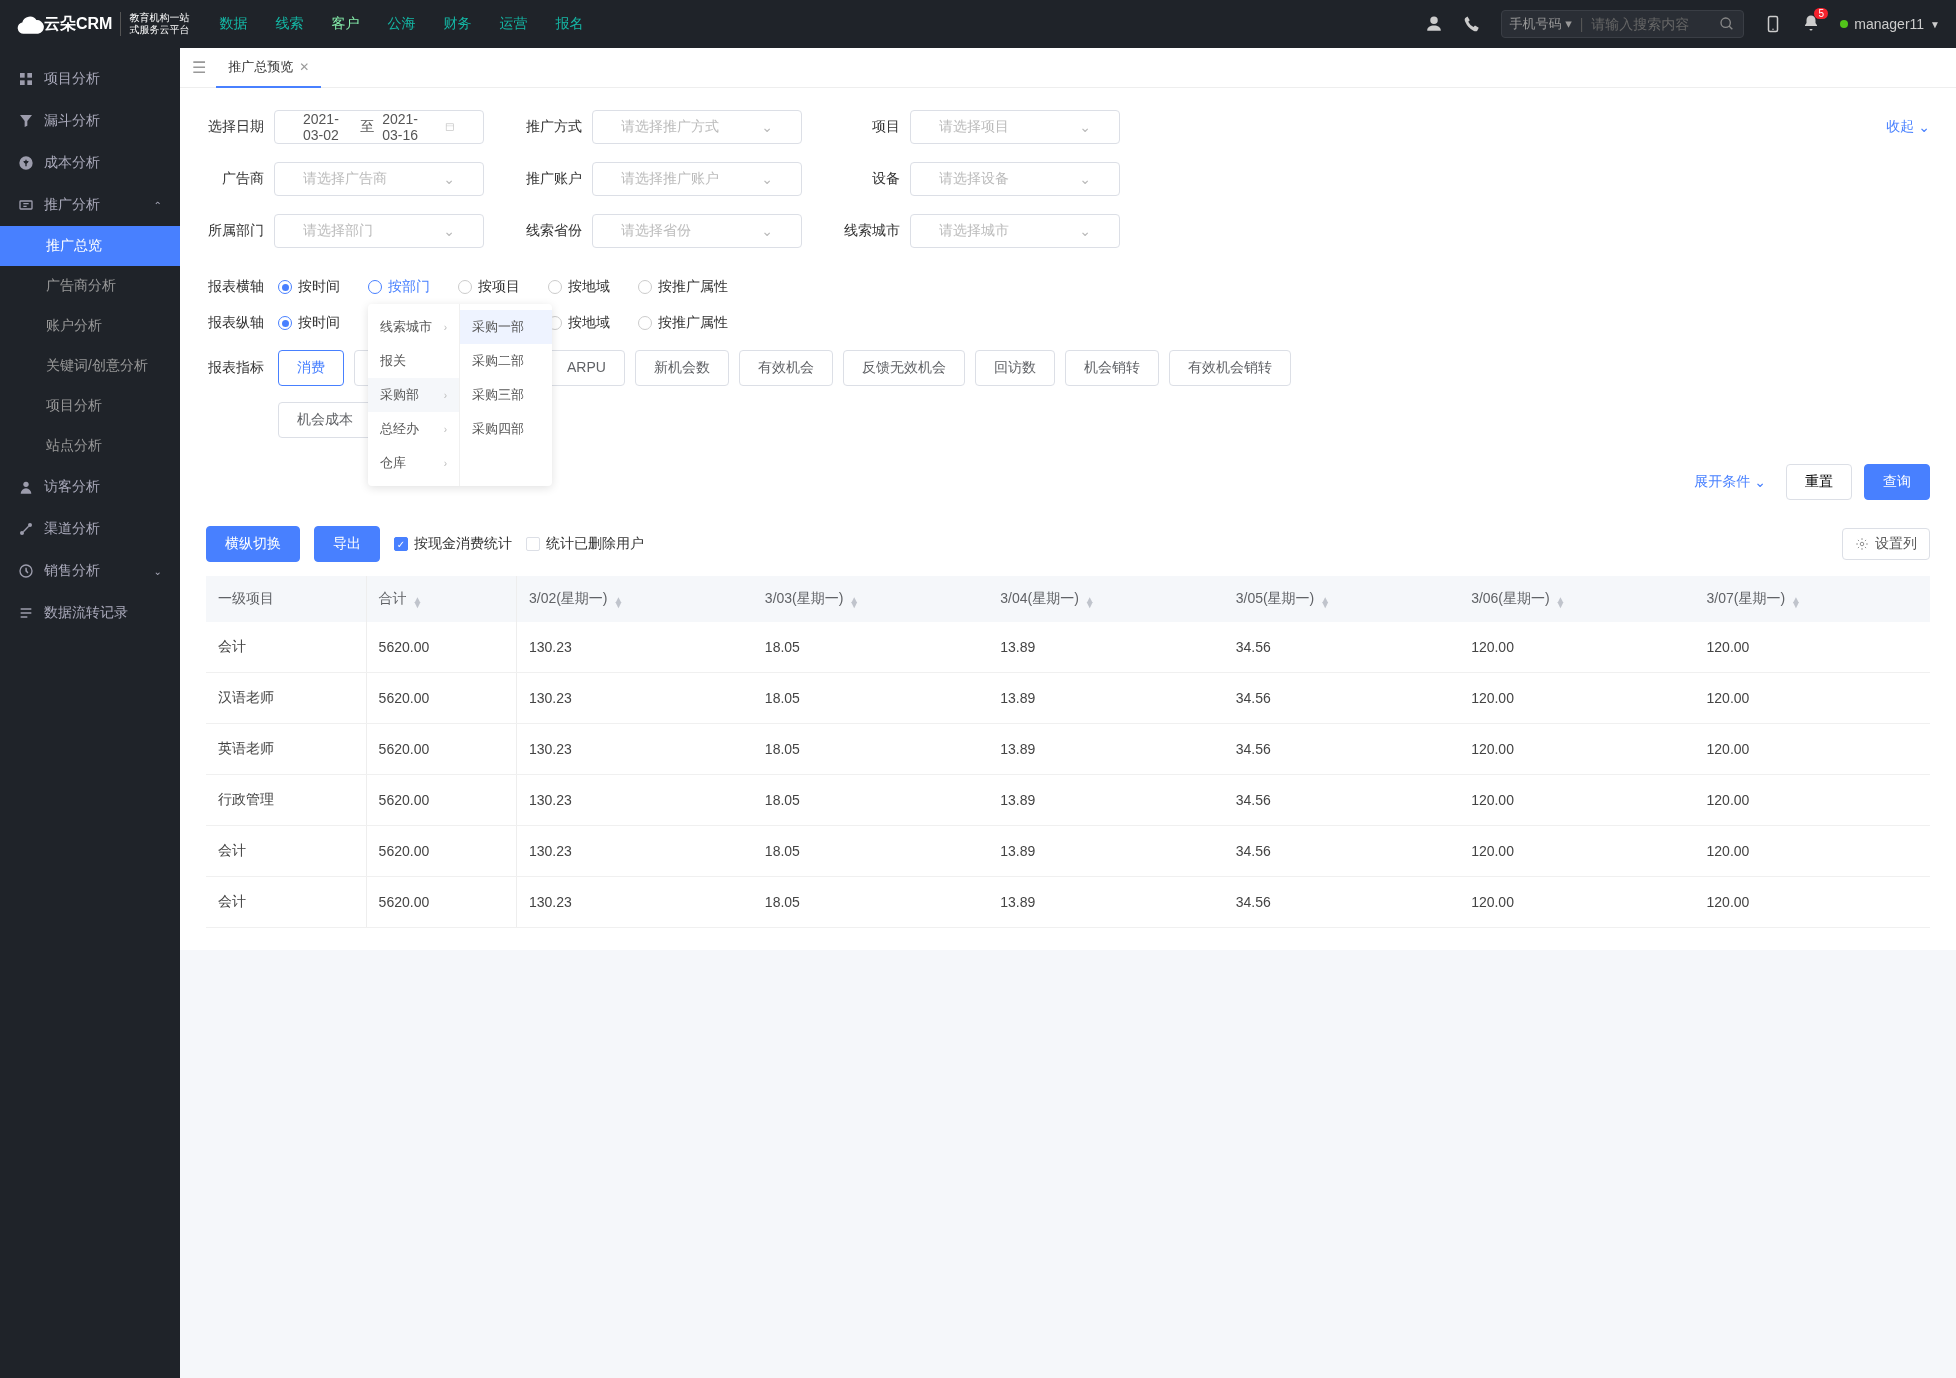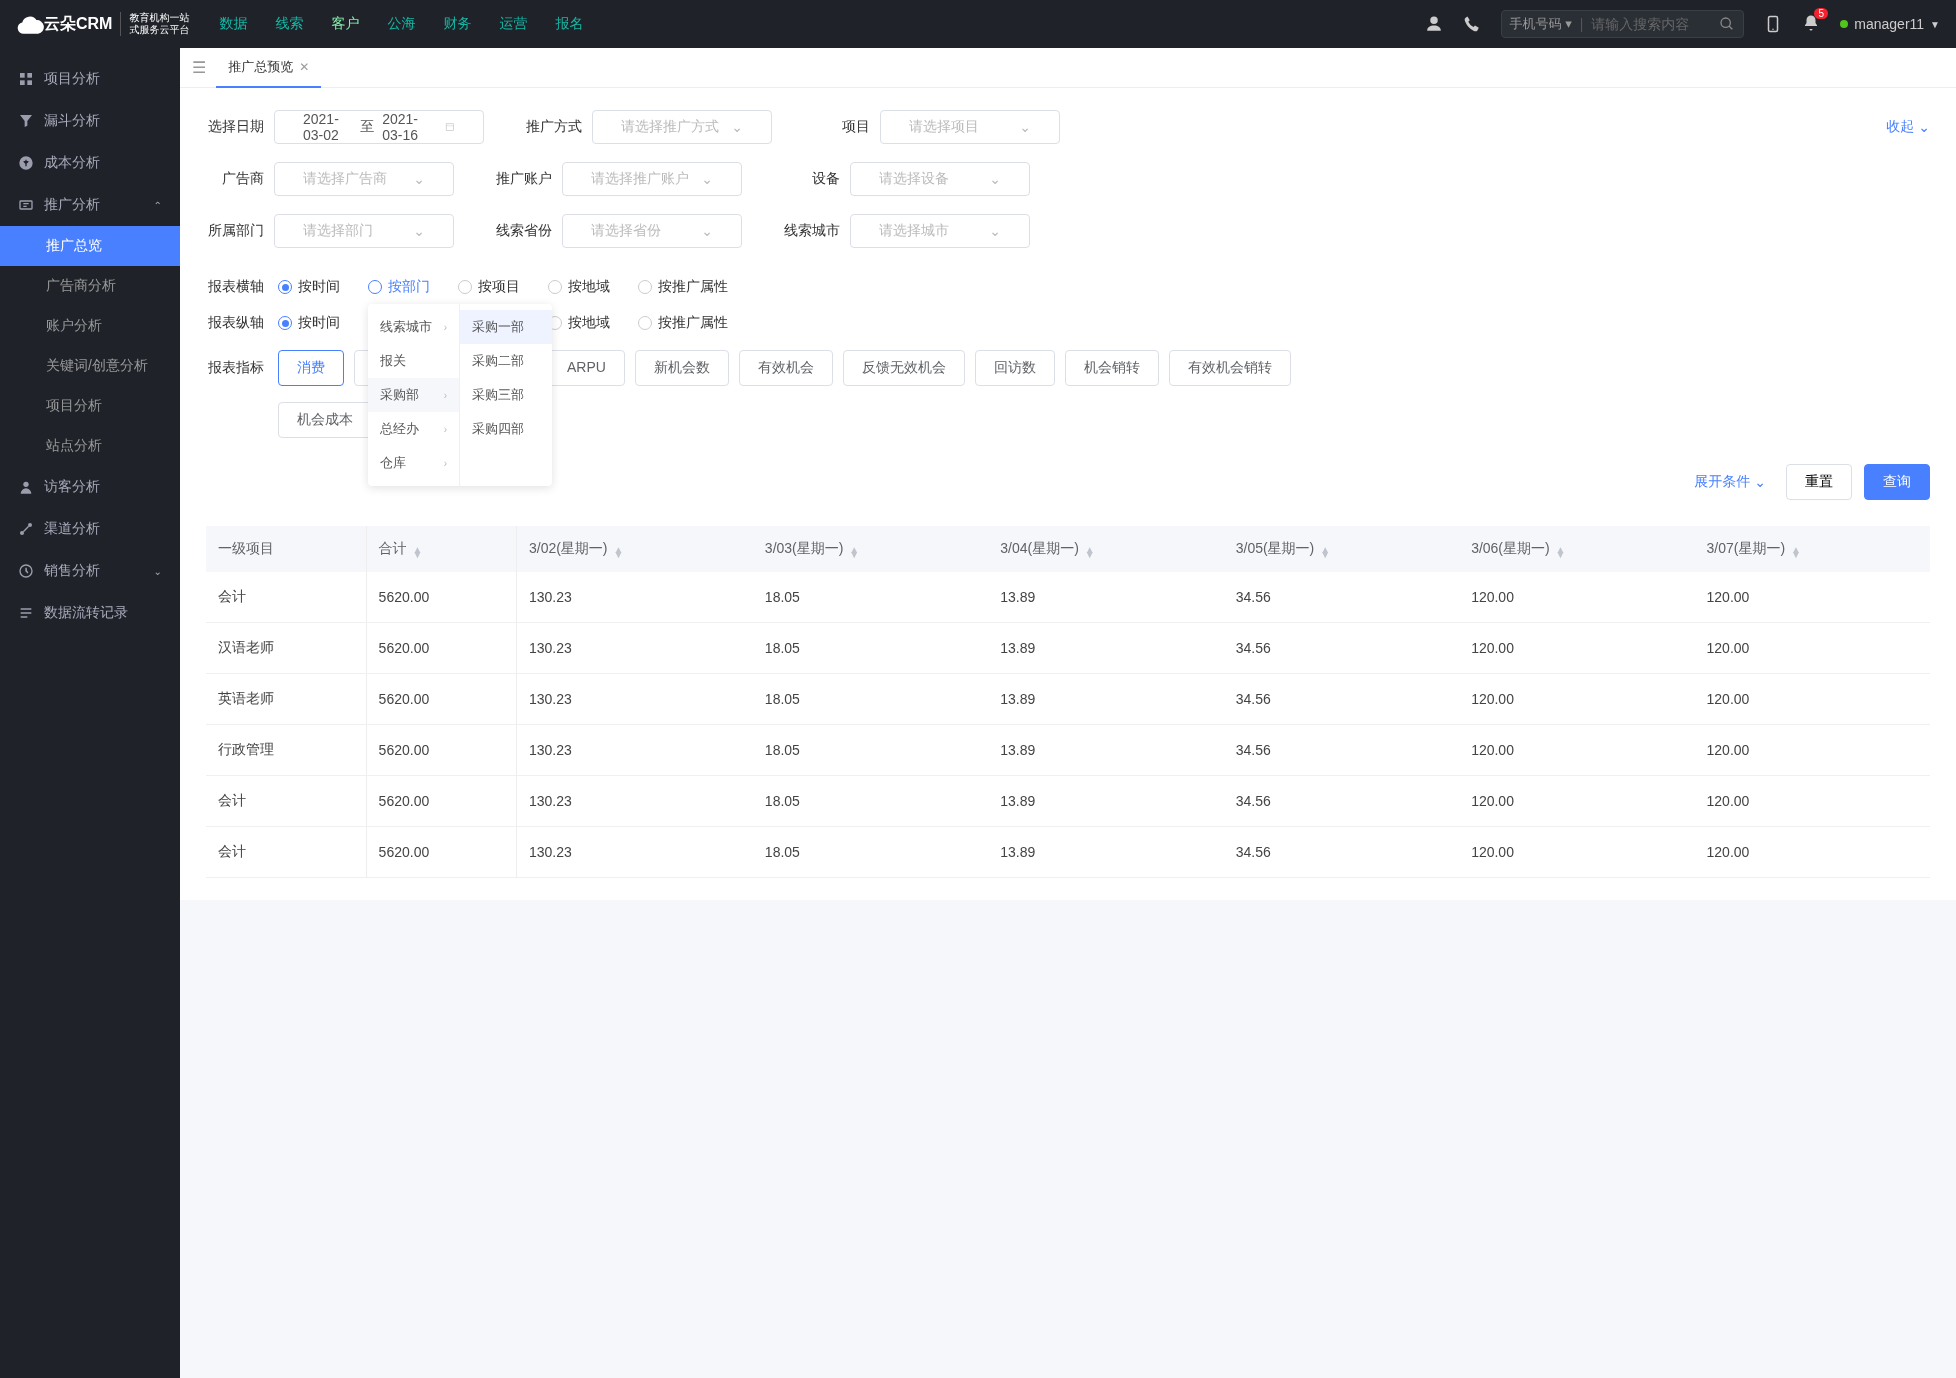--- a/index.html
+++ b/index.html
@@ -35,21 +35,21 @@
 .tab-bar { background: #fff; height: 40px; display: flex; align-items: center; padding: 0 12px; border-bottom: 1px solid #eee; gap: 10px; }
 .tab-toggle { cursor: pointer; color: #999; font-size: 16px; }
 .tab { display: flex; align-items: center; gap: 6px; padding: 0 12px; height: 40px; border-bottom: 2px solid #4880ff; color: #333; font-size: 13px; }
 .tab-close { color: #999; cursor: pointer; font-size: 12px; }
 
 .content { padding: 22px 26px; background: #fff; margin: 0; }
 .filter-row { display: flex; align-items: center; margin-bottom: 18px; gap: 40px; }
 .filter-group { display: flex; align-items: center; gap: 10px; }
 .filter-label { width: 58px; text-align: right; color: #333; font-size: 14px; }
 .select-box, .date-box { border: 1px solid #dcdfe6; border-radius: 4px; height: 34px; display: flex; align-items: center; padding: 0 28px; background: #fff; cursor: pointer; color: #bbb; justify-content: space-between; }
-.select-box { width: 180px; }
+.select-box { width: 210px; }
 .date-box { width: 210px; color: #555; justify-content: center; gap: 8px; }
 .collapse-link { color: #4880ff; cursor: pointer; margin-left: auto; font-size: 14px; display: flex; align-items: center; gap: 4px; }
 
 .axis-sec { margin-top: 30px; }
 .axis-row { display: flex; align-items: center; margin-bottom: 18px; gap: 14px; position: relative; }
 .axis-label { width: 58px; text-align: right; font-size: 14px; }
 .radio-group { display: flex; gap: 28px; }
 .radio-item { display: flex; align-items: center; gap: 6px; cursor: pointer; }
 .radio-circle { width: 14px; height: 14px; border: 1px solid #ccc; border-radius: 50%; display: flex; align-items: center; justify-content: center; }
 .radio-item.selected .radio-circle { border-color: #4880ff; }
@@ -425,20 +425,39 @@
             </div>
         </div>
       </div>
 
       <div class="action-row">
         <span class="expand-link"><span>展开条件</span> ⌄</span>
         <button class="btn">重置</button>
         <button class="btn btn-primary">查询</button>
       </div>
 
+      <div class="table-toolbar">
+        <button class="btn btn-primary">横纵切换</button>
+        <button class="btn btn-primary">导出</button>
+        <div class="checkbox-item">
+          <span class="checkbox checked"></span>
+          <span>按现金消费统计</span>
+        </div>
+        <div class="checkbox-item">
+          <span class="checkbox"></span>
+          <span>统计已删除用户</span>
+        </div>
+        <div class="settings-btn">
+          <svg width="14" height="14" viewBox="0 0 24 24">
+              <circle cx="12" cy="12" r="3" fill="none" stroke="#888" stroke-width="1.6"></circle>
+              <path d="M12 2v3M12 19v3M2 12h3M19 12h3M5 5l2 2M17 17l2 2M5 19l2-2M17 7l2-2" stroke="#888" stroke-width="1.6"></path>
+            </svg>
+          <span>设置列</span>
+        </div>
+      </div>
 
       <table class="data-table">
         <thead>
             <tr id="table-head">
               <th class="left-col">一级项目</th>
               <th class="left-col">合计 <span class="sort-icon">
                   <span>▲</span>
                   <span>▼</span>
                 </span></th>
               <th>3/02(星期一) <span class="sort-icon">

